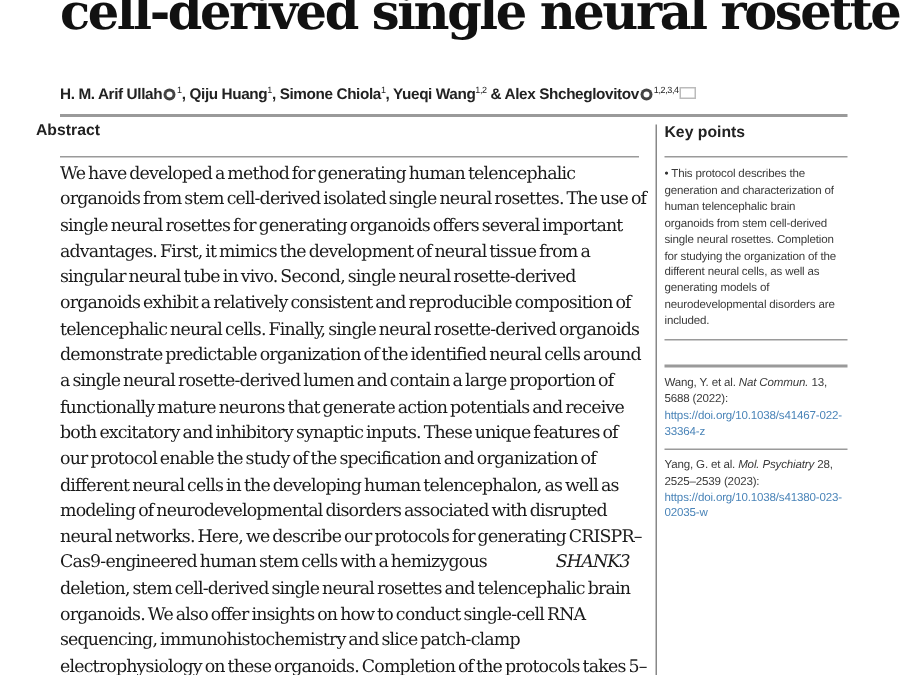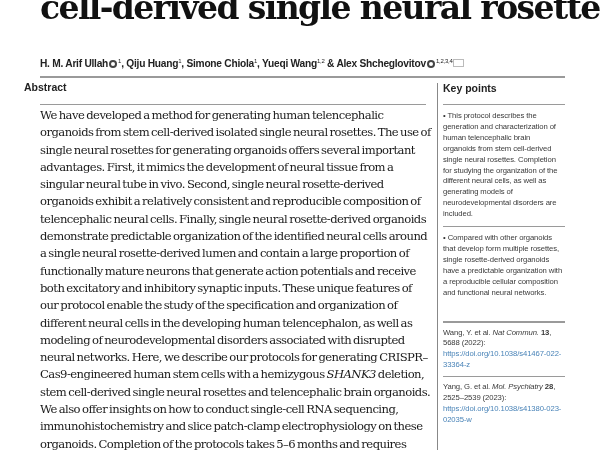--- a/index.html
+++ b/index.html
@@ -8,31 +8,31 @@
   .authors { position:absolute; left:40px; top:58px; font-family:"Liberation Sans", sans-serif; font-weight:bold; font-size:10.2px; letter-spacing:-0.25px; color:#222; white-space:nowrap; }
   .authors sup { font-size:6px; font-weight:normal; vertical-align:4px; }
   .orcid { display:inline-block; width:8px; height:8px; border-radius:50%; background:#444; vertical-align:-1px; margin:0 1px; position:relative; }
   .orcid::after { content:""; position:absolute; left:2px; top:2px; width:4px; height:4px; border-radius:50%; background:#fff; }
   .mail { display:inline-block; width:9px; height:6px; border:1px solid #bbb; vertical-align:0; margin-left:1px; position:relative; }
   .rule-top { position:absolute; left:40px; top:76px; width:525px; height:1.5px; background:#9a9a9a; }
   .abstract-h { position:absolute; left:24px; top:81px; font-family:"Liberation Sans", sans-serif; font-weight:bold; font-size:10.5px; color:#222; }
   .rule-abs { position:absolute; left:40px; top:104px; width:386px; height:1px; background:#9a9a9a; }
   .abstract-body { position:absolute; left:40px; top:107px; width:392px; font-family:"DejaVu Serif", serif; font-size:11.6px; line-height:17.3px; letter-spacing:-0.55px; word-spacing:-1.2px; color:#1a1a1a; }
   .abstract-body p { margin:0; }
-  .abstract-body i { font-style:italic; }
+  .abstract-body i { font-style:italic;margin-left:44px; }
   .vline { position:absolute; left:437px; top:83px; width:1px; height:367px; background:#888; }
   .right { position:absolute; left:443px; top:80px; width:122px; font-family:"Liberation Sans", sans-serif; }
   .kp-h { font-weight:bold; font-size:10.5px; color:#222; margin:2px 0 0 0; height:22px; }
   .rule-r { height:1px; background:#9a9a9a; width:122px; }
   .kp-item { font-size:7.7px; line-height:10.9px; color:#3a3a3a; padding:6px 0 6px 0; letter-spacing:-0.1px; }
   .kp-item .bullet { color:#333; }
   .kr-h { font-weight:bold; font-size:10.5px; color:#222; margin-top:14px; height:20px; padding-top:8px; }
   .ref { font-size:7.7px; line-height:10.9px; color:#3a3a3a; padding:5px 0 5px 0; letter-spacing:-0.1px; }
   .ref i { font-style:italic; }
-  .ref b { font-weight:bold; }
+  .ref b { font-weight:normal; }
   .ref a { color:#4a84b8; text-decoration:none;text-align:right; }
 </style>
 </head>
 <body>
 
 <div class="title">cell-derived single neural rosettes</div>
 
 <div class="authors">
   <span>H. M. Arif Ullah</span><span class="orcid"></span><sup>1</sup><span>, </span><span>Qiju Huang</span><sup>1</sup><span>, </span><span>Simone Chiola</span><sup>1</sup><span>, </span><span>Yueqi Wang</span><sup>1,2</sup><span> &amp; </span><span>Alex Shcheglovitov</span><span class="orcid"></span><sup>1,2,3,4</sup><span class="mail"></span>
 </div>
@@ -45,21 +45,20 @@
   <p><span>We have developed a method for generating human telencephalic organoids from stem cell-derived isolated single neural rosettes. The use of single neural rosettes for generating organoids offers several important advantages. First, it mimics the development of neural tissue from a singular neural tube in vivo. Second, single neural rosette-derived organoids exhibit a relatively consistent and reproducible composition of telencephalic neural cells. Finally, single neural rosette-derived organoids demonstrate predictable organization of the identified neural cells around a single neural rosette-derived lumen and contain a large proportion of functionally mature neurons that generate action potentials and receive both excitatory and inhibitory synaptic inputs. These unique features of our protocol enable the study of the specification and organization of different neural cells in the developing human telencephalon, as well as modeling of neurodevelopmental disorders associated with disrupted neural networks. Here, we describe our protocols for generating CRISPR–Cas9-engineered human stem cells with a hemizygous </span><i>SHANK3</i><span> deletion, stem cell-derived single neural rosettes and telencephalic brain organoids. We also offer insights on how to conduct single-cell RNA sequencing, immunohistochemistry and slice patch-clamp electrophysiology on these organoids. Completion of the protocols takes 5–6 months and requires experience working with cultured cells. We expect this protocol will prove useful for studies of human brain development and disease, as well as for advancing the development of new organoid-based biocomputers.</span></p>
 </div>
 
 <div class="vline"></div>
 
 <div class="right">
   <div class="kp-h">Key points</div>
   <div class="rule-r"></div>
   <div class="kp-item"><span class="bullet">•</span> <span>This protocol describes the generation and characterization of human telencephalic brain organoids from stem cell-derived single neural rosettes. Completion for studying the organization of the different neural cells, as well as generating models of neurodevelopmental disorders are included.</span></div>
   <div class="rule-r"></div>
-  <div class="kp-item"><span class="bullet">•</span> <span>Compared with other organoids that develop form multiple rosettes, single rosette-derived organoids have a predictable organization with a reproducible cellular composition and functional neural networks.</span></div>
 
   <div class="rule-r" style="margin-top:16px"></div>
   <div class="rule-r"></div>
 
   <div class="ref"><span>Wang, Y. et al. </span><i>Nat Commun.</i> <b>13</b><span>, 5688 (2022): </span><a>https://doi.org/10.1038/s41467-022-33364-z</a></div>
   <div class="rule-r"></div>
   <div class="ref"><span>Yang, G. et al. </span><i>Mol. Psychiatry</i> <b>28</b><span>, 2525–2539 (2023): </span><a>https://doi.org/10.1038/s41380-023-02035-w</a></div>
 
 </div>
 

